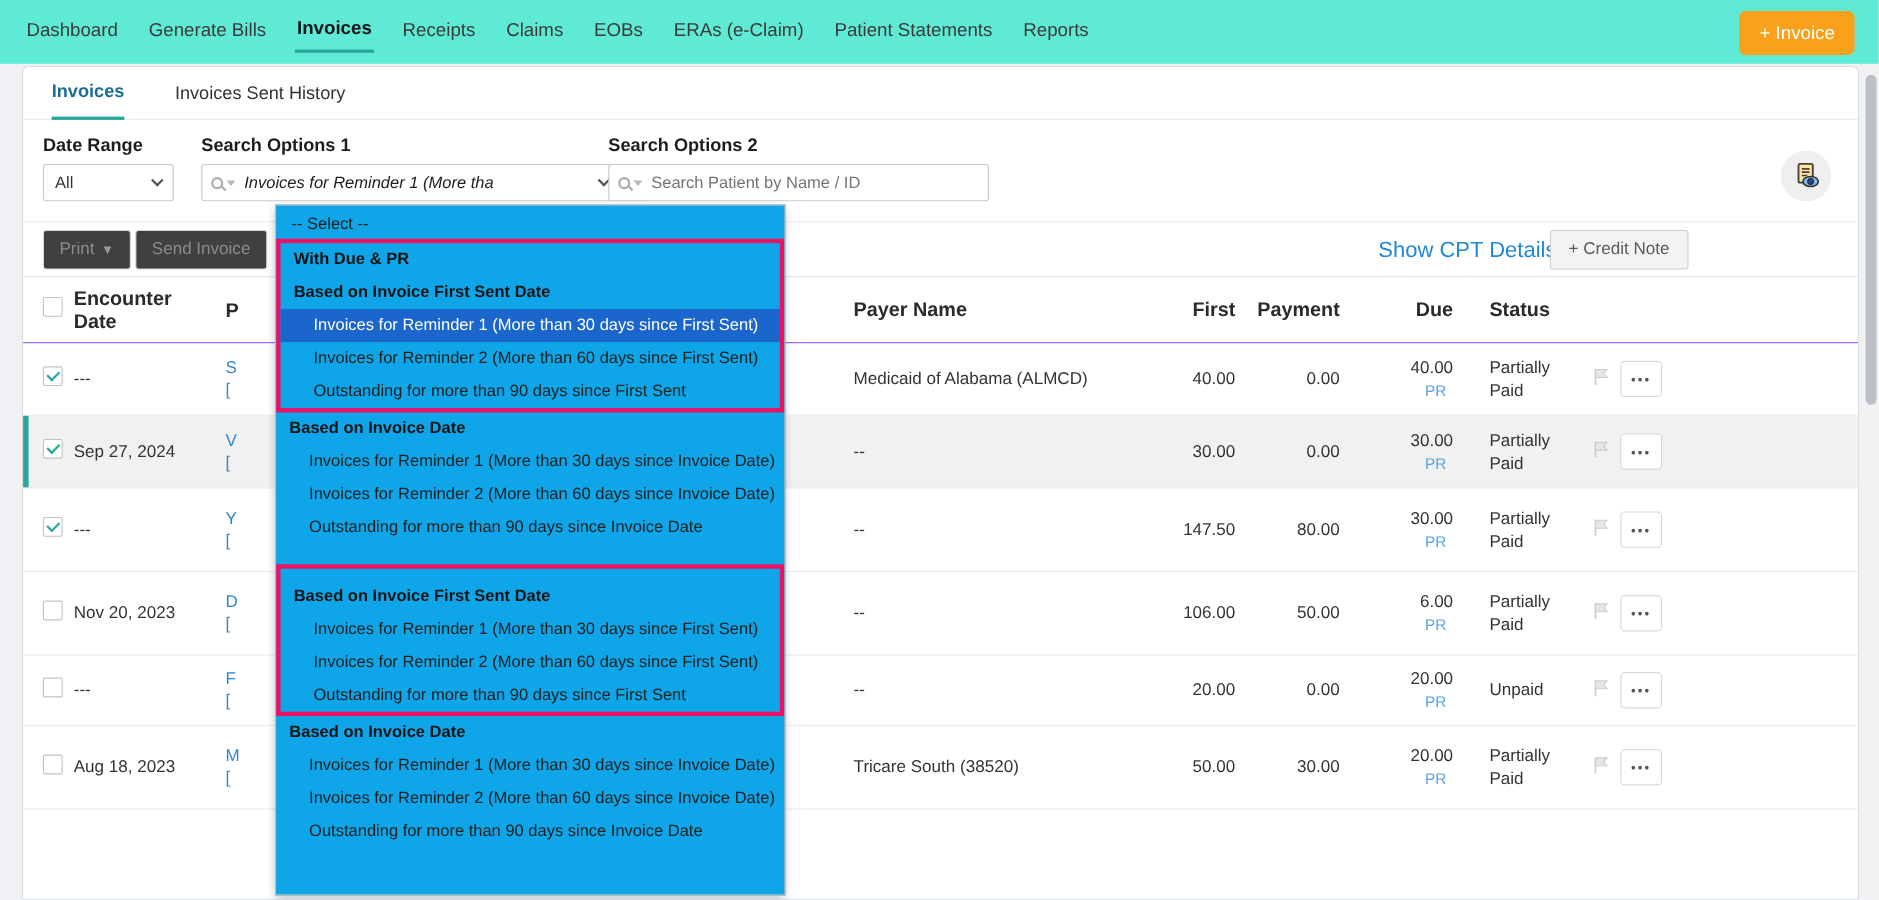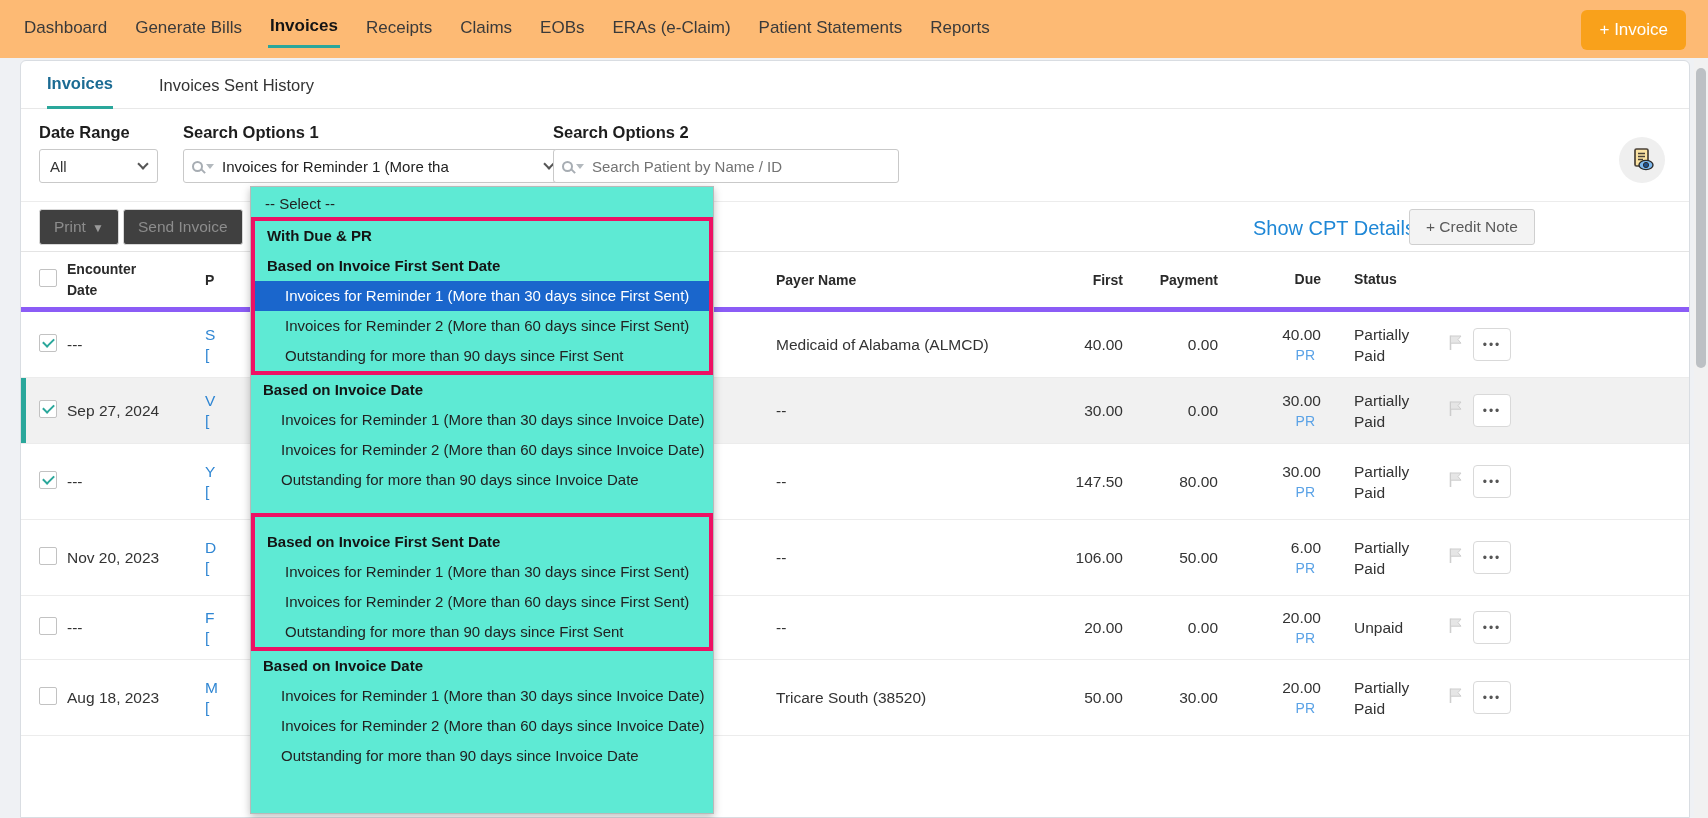--- a/index.html
+++ b/index.html
@@ -1,20 +1,20 @@
 <!DOCTYPE html>
 <html><head>
 <meta charset="utf-8">
 <style>
   * { margin:0; padding:0; box-sizing:border-box; }
   html,body { width:1708px; height:818px; overflow:hidden; }
   body { background:#eff1f4; font-family:"Liberation Sans", sans-serif; color:#333; position:relative; }
 
   
-  .topnav { position:absolute; top:0; left:0; width:100%; height:58px; background:#fdba74; }
+  .topnav { position:absolute; top:0; left:0; width:100%; height:58px; background:#5eead4; }
   .nav-items { position:absolute; left:22px; top:0; height:58px; display:flex; align-items:center; gap:24px; }
   .nav-item { font-size:17px; color:#3a3a3a; cursor:pointer; padding:6px 2px 9px 2px; }
   .nav-item.active { font-weight:bold; color:#141414; border-bottom:3px solid #2aa79b; }
   .btn-invoice { position:absolute; right:22px; top:10px; height:40px; padding:0 18px; background:#f9a11b;
       color:#fff; font-size:17px; border:none; border-radius:6px; cursor:pointer; }
 
   
   .card { position:absolute; left:20px; top:60px; width:1670px; height:758px; background:#fff;
       border:1px solid #d9dde2; border-radius:6px 6px 0 0; }
 
@@ -24,21 +24,21 @@
   .tab-invoices { left:26px; color:#1b6b93; font-weight:bold; border-bottom:3px solid #2aa79b; }
   .tab-history { left:122px; color:#333;margin-left:16px; }
 
   
   .flabel { position:absolute; top:62px; font-size:16.5px; font-weight:bold; color:#1d1d1d; }
   .lbl-dr { left:18px; } .lbl-s1 { left:162px; } .lbl-s2 { left:532px; }
   .control { position:absolute; top:88px; height:34px; border:1px solid #c9c9c9; border-radius:3px;
       background:#fff; display:flex; align-items:center; font-size:15px; }
   .sel-dr { left:18px; width:119px; padding:0 10px; cursor:pointer; }
   .sel-dr .chev { margin-left:auto; }
-  .combo1 { left:162px; width:408px; padding:0 8px; cursor:pointer; }
+  .combo1 { left:162px; width:408px; padding:0 8px; cursor:pointer;font-style:italic; }
   .inp2 { left:532px; width:346px; padding:0 8px; }
   .combo-text { margin-left:8px; color:#222; white-space:nowrap; overflow:hidden; flex:1; }
   .ph-text { margin-left:8px; color:#737373; white-space:nowrap; overflow:hidden; }
   .chev { width:8px; height:8px; border-right:2px solid #555; border-bottom:2px solid #555;
       transform:rotate(45deg); display:inline-block; margin-top:-4px; flex:none; }
   .clear-x { color:#444; font-size:19px; margin:0 8px 0 10px; cursor:pointer; line-height:1; }
   .mag { position:relative; width:11px; height:11px; border:2px solid #a7adb3; border-radius:50%; display:inline-block; flex:none; }
   .mag::after { content:""; position:absolute; width:6px; height:2px; background:#a7adb3; transform:rotate(45deg); right:-5px; bottom:-2px; }
   .mini-caret { width:0; height:0; border-left:4px solid transparent; border-right:4px solid transparent;
       border-top:5px solid #b3b9be; display:inline-block; margin-left:3px; flex:none; }
@@ -51,21 +51,21 @@
       border-radius:3px; color:#8c8c8c; font-size:15.5px; padding:0 14px; cursor:pointer; }
   .btn-print { left:18px; }
   .btn-send { left:102px; }
   .caret-txt { color:#9a9a9a; font-size:12px; margin-left:6px; }
   .link-cpt { position:absolute; top:156px; left:1232px; color:#1e87d6; font-size:20px; cursor:pointer; }
   .btn-credit { position:absolute; top:148px; left:1388px; height:36px; background:#f3f3f3; border:1px solid #cfcfcf;
       border-radius:3px; color:#5a5a5a; font-size:15.5px; padding:0 16px; cursor:pointer; }
 
   
   .thead { position:absolute; top:190px; left:0; right:0; height:61px; border-top:1px solid #e4e4e4;
-      border-bottom:5px solid #8b5cf6; display:flex; align-items:center; font-weight:bold; font-size:14px; color:#2a2a2a; }
+      border-bottom:1px solid #8b5cf6; display:flex; align-items:center; font-weight:bold; font-size:18px; color:#2a2a2a; }
   .rows { position:absolute; top:251px; left:0; right:0; }
   .trow { position:relative; display:flex; align-items:center; border-bottom:1px solid #ececec; font-size:15.5px; color:#333; }
   .h66 { height:66px; } .h76 { height:76px; } .h64 { height:64px; }
   .trow.hl { background:#f1f1f1; }
   .trow.hl::before { content:""; position:absolute; left:0; top:0; bottom:0; width:5px; background:#2aa79b; }
 
   .c-check  { width:46px; padding-left:18px; flex:none; }
   .c-date   { width:130px; flex:none; }
   .c-patient{ width:579px; flex:none; padding-left:8px; display:flex; flex-direction:column; line-height:20px; }
   .c-payer  { width:267px; flex:none; }
@@ -80,21 +80,21 @@
   .due-pr { color:#5aa2e6; font-size:14px; padding-right:6px; }
   .cb { width:18px; height:18px; border:1.5px solid #c2c2c2; border-radius:2px; background:#fff;
       display:inline-block; position:relative; cursor:pointer; }
   .cb.checked::after { content:""; position:absolute; left:3px; top:3px; width:9px; height:5px;
       border-left:2.5px solid #2aa79b; border-bottom:2.5px solid #2aa79b; transform:rotate(-45deg); }
   .dots { width:38px; height:33px; background:#fff; border:1px solid #d9d9d9; border-radius:4px;
       color:#555; cursor:pointer; font-size:12px; letter-spacing:2px; }
   .dots::before { content:"•••"; }
 
   
-  .dropdown { position:absolute; left:250px; top:186px; width:464px; height:628px; background:#5eead4;
+  .dropdown { position:absolute; left:250px; top:186px; width:464px; height:628px; background:#0ea5e9;
       border:1px solid #b9b9b9; box-shadow:0 3px 8px rgba(0,0,0,.25); z-index:60; overflow:hidden; padding-top:3px; }
   .dd-item, .dd-header { height:30px; line-height:30px; font-size:15px; color:#222; white-space:nowrap; overflow:hidden; }
   .dd-item { padding-left:30px; cursor:pointer; }
   .dd-header { padding-left:12px; font-weight:bold; color:#141414; }
   .dd-placeholder { padding-left:14px; height:27px; line-height:27px; }
   .dd-item.selected { background:#1a66cc; color:#fff; }
   .anno-box { border:4px solid #ed1164; }
   .anno-box.pad-top { padding-top:10px; }
   .dd-spacer { height:18px; }
 

